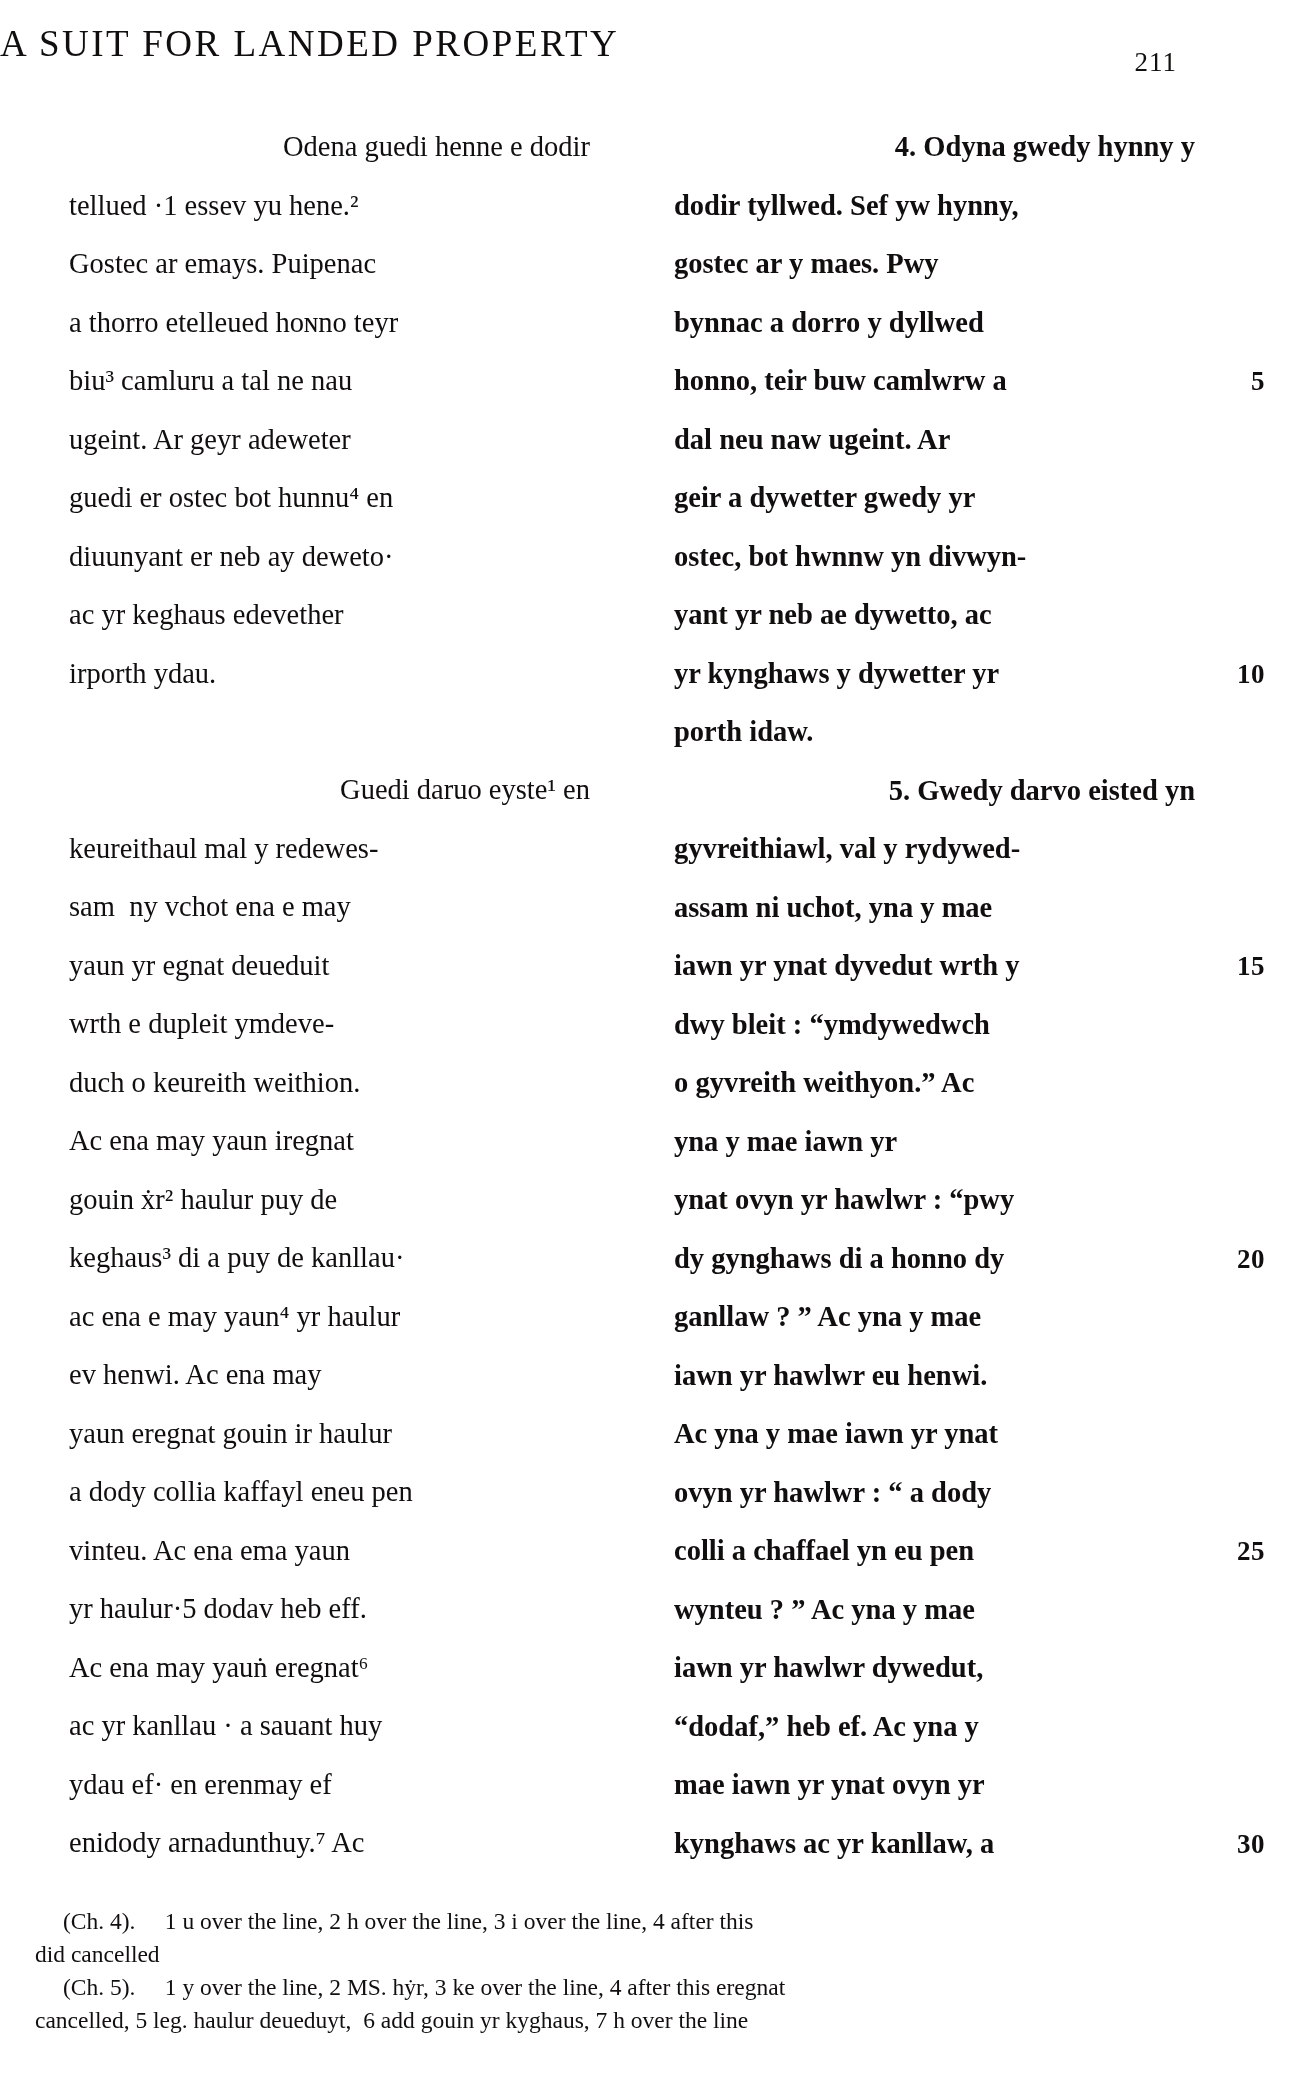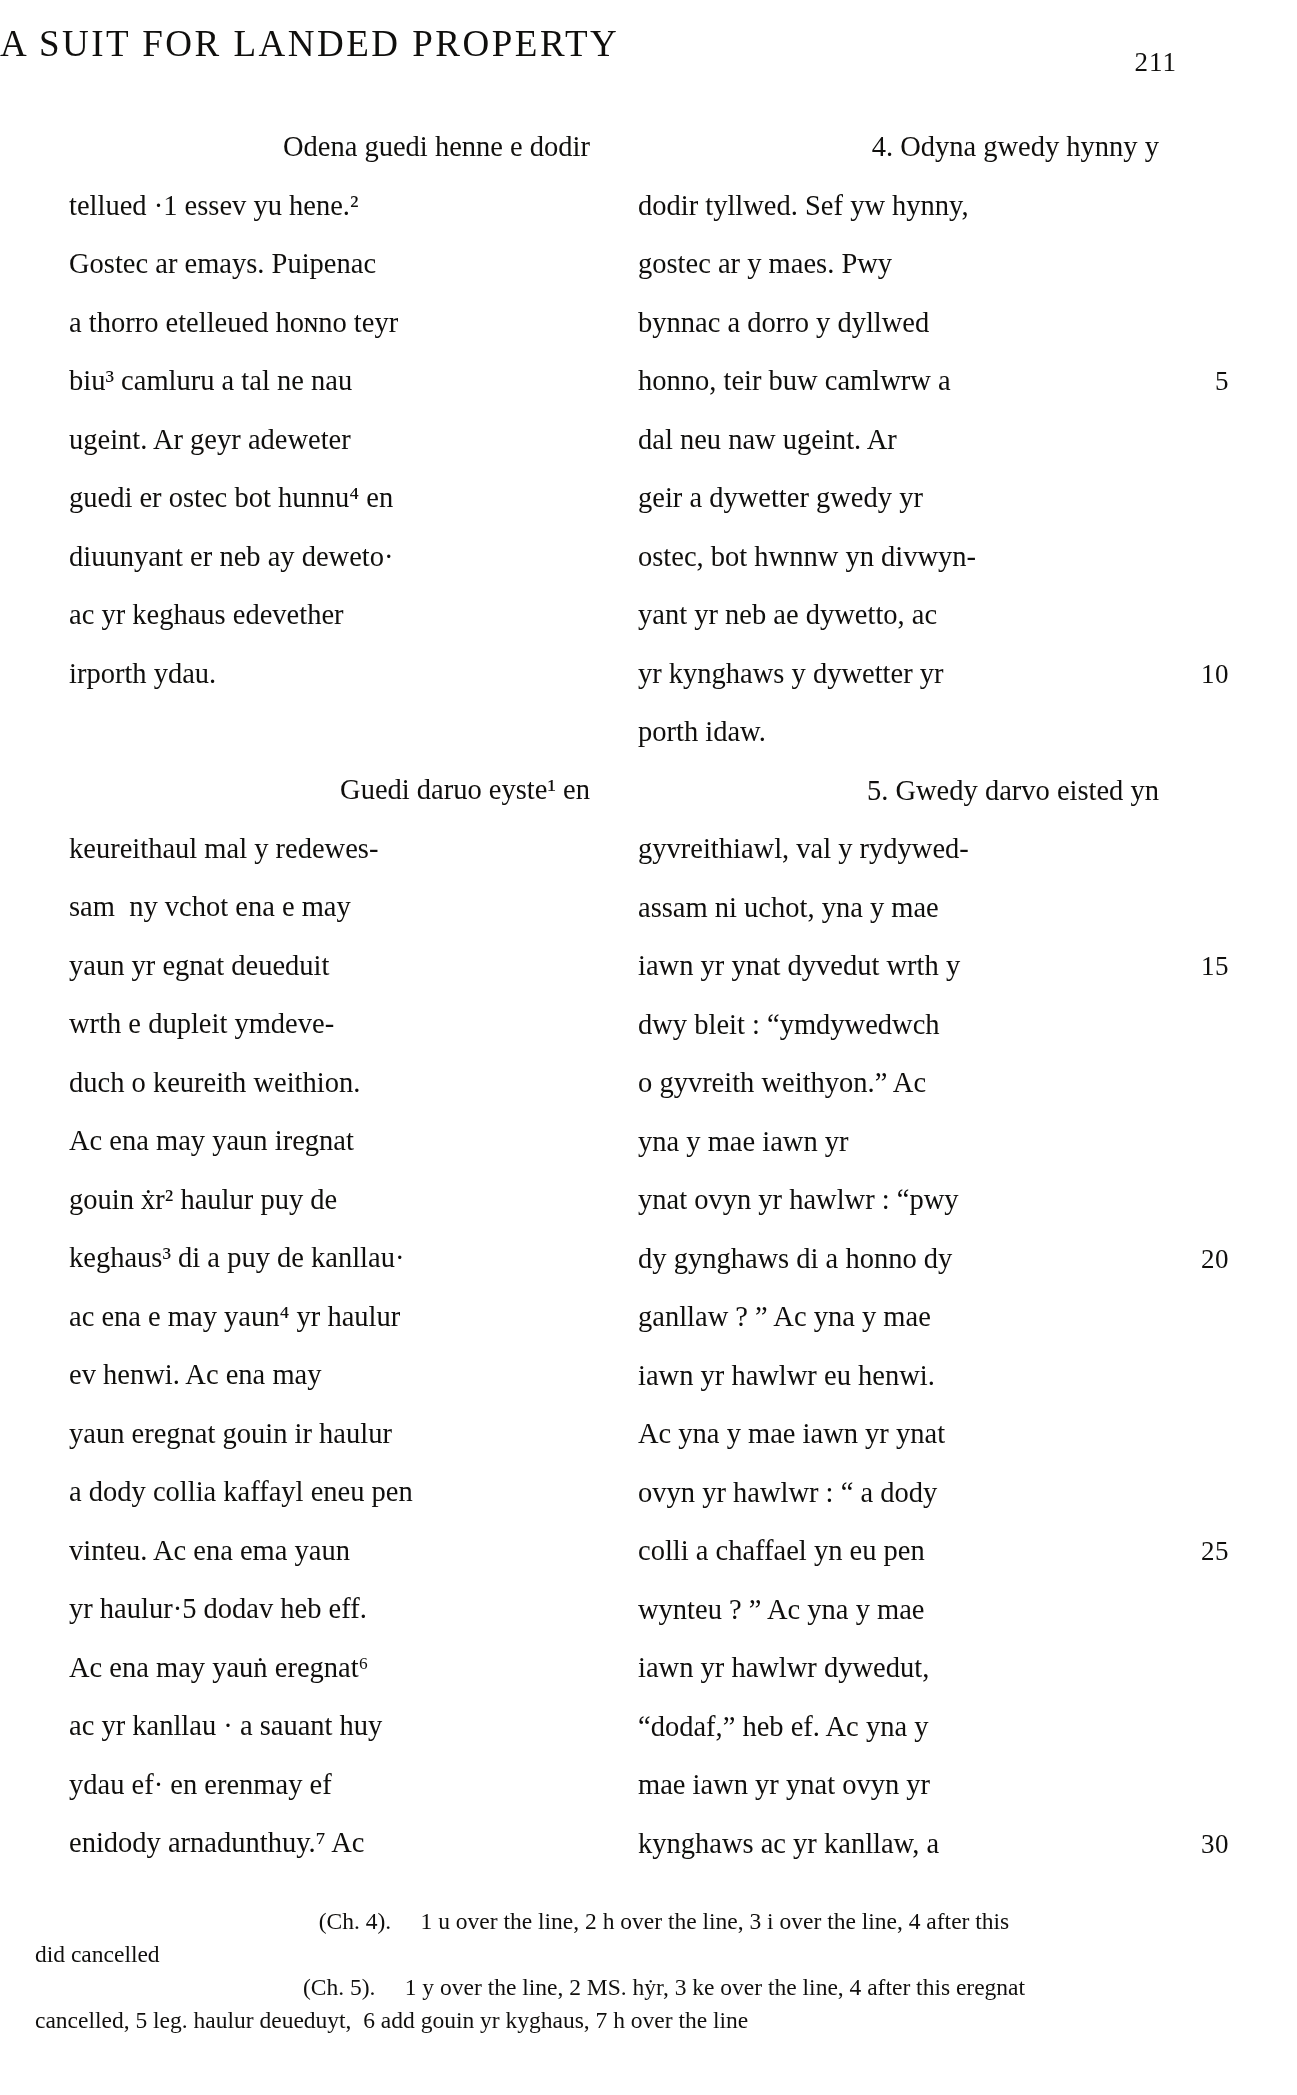--- a/index.html
+++ b/index.html
@@ -50,21 +50,21 @@
     height: 1750px;
   }
   .col {
     position: absolute;
     top: 0;
     width: 555px;
     font-size: 28.5px;
     line-height: 58.5px;
   }
   .col-left { left: 35px; }
-  .col-right { left: 604px; }
+  .col-right { left: 640px; font-weight: bold; }
 
   .para {
     margin: 0 0 0 0;
     text-align: justify;
     text-align-last: left;
   }
   .para.indent { text-indent: 34px; }
   .para.gap { margin-top: 58px; }
 
   .line {
@@ -92,21 +92,21 @@
   }
   .footnotes {
     position: absolute;
     left: 35px;
     top: 1905px;
     width: 1230px;
     font-size: 23.5px;
     line-height: 33px;
   }
   .fn-line { white-space: nowrap; }
-  .fn-indent { padding-left: 28px; text-align: center; }
+  .fn-indent { padding-left: 28px; }
 </style>
 </head>
 <body>
 
 <div class="page">
 
   <div class="header">
     <span class="header-title">A SUIT FOR LANDED PROPERTY</span>
   </div>
   <div class="page-number">211</div>

